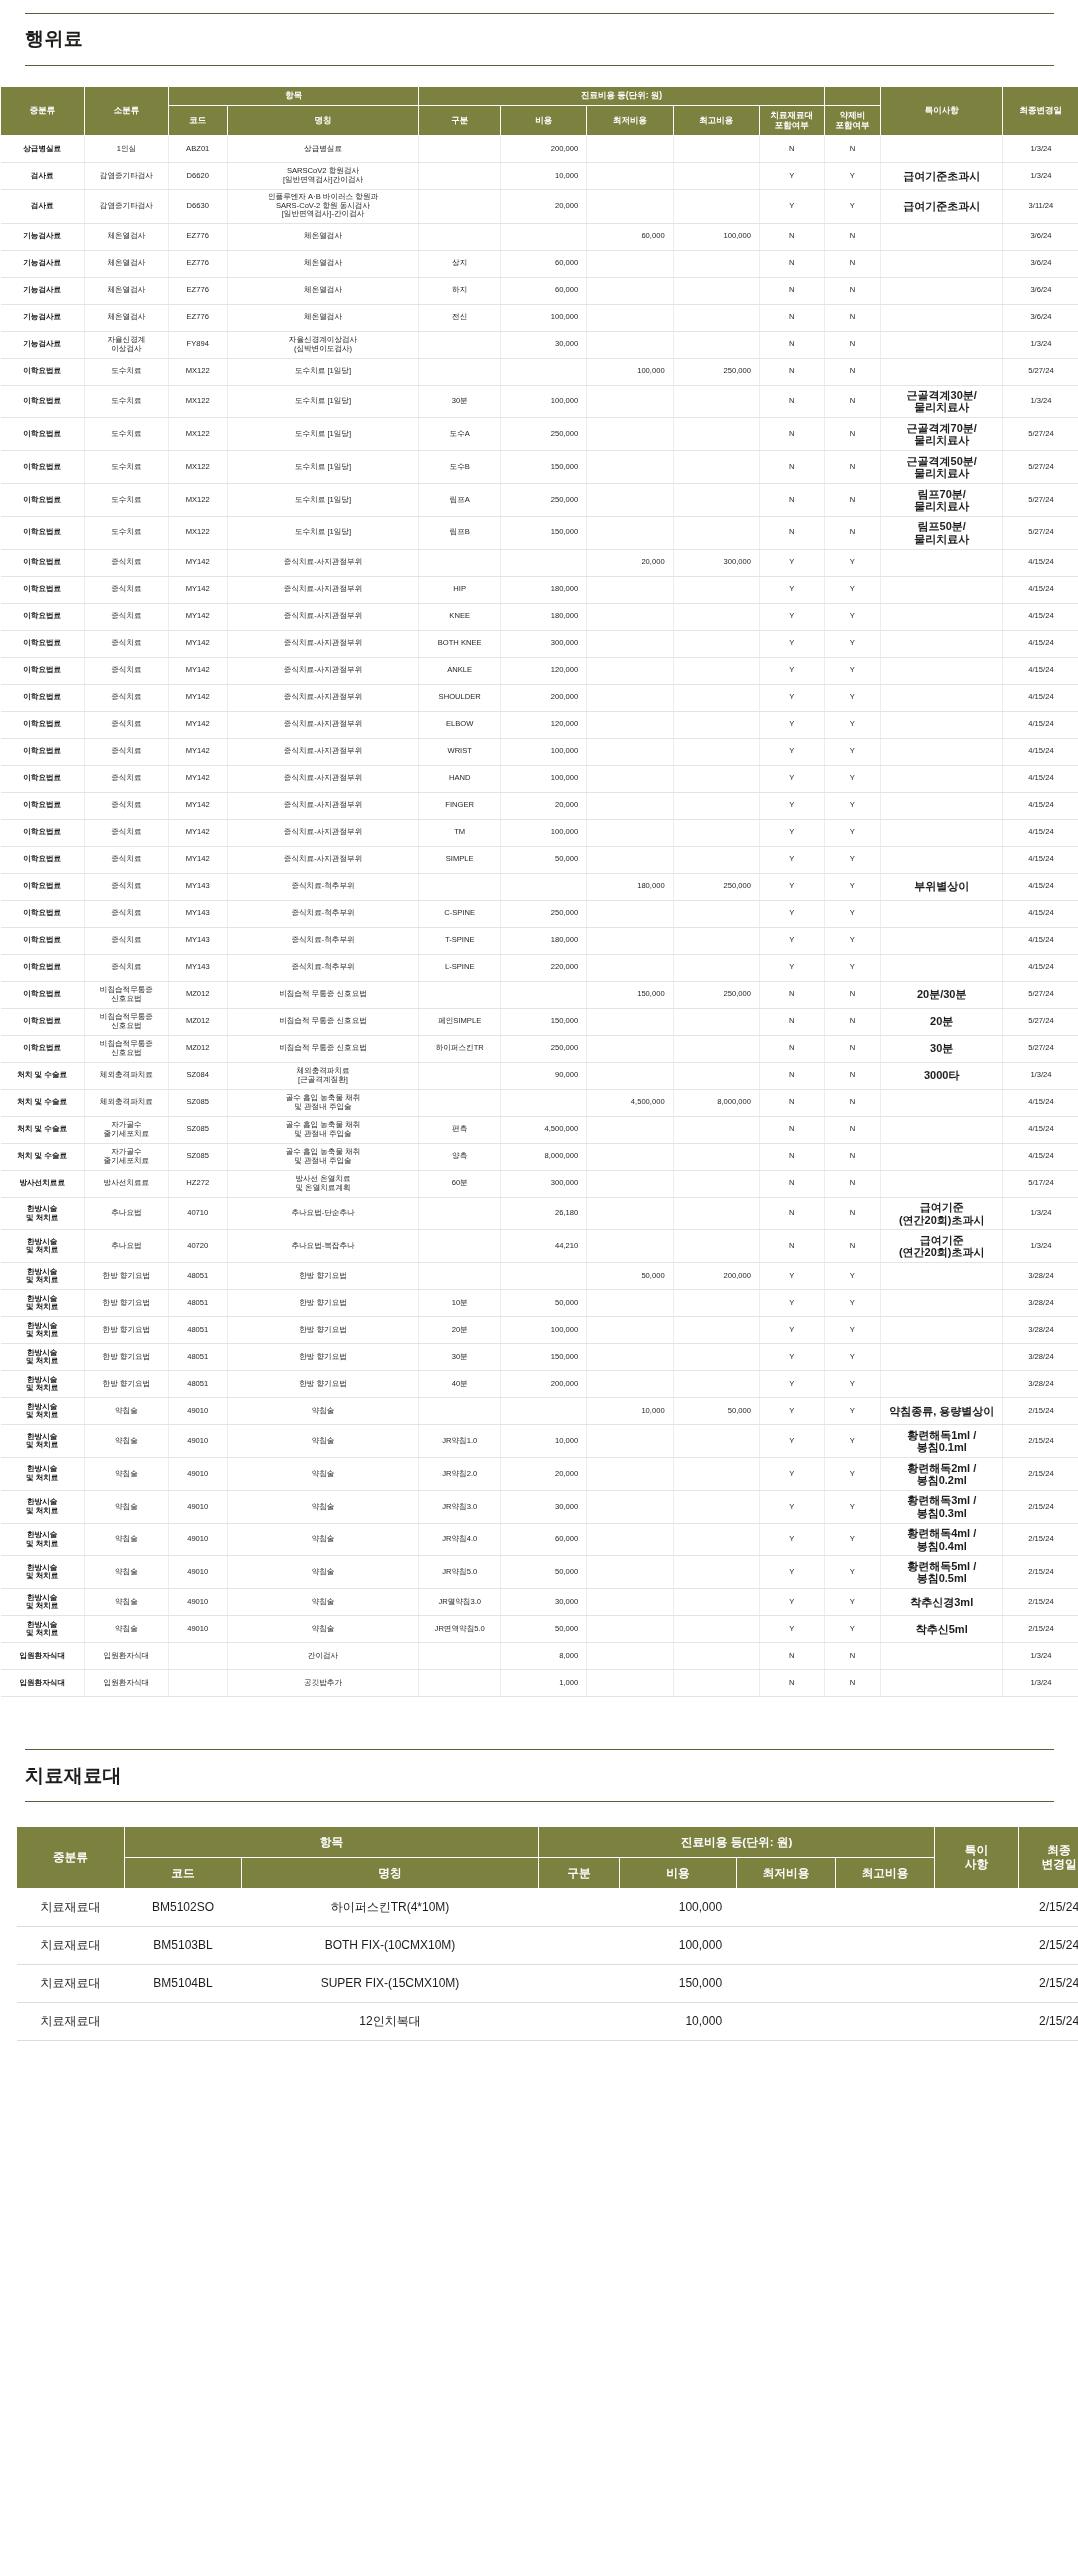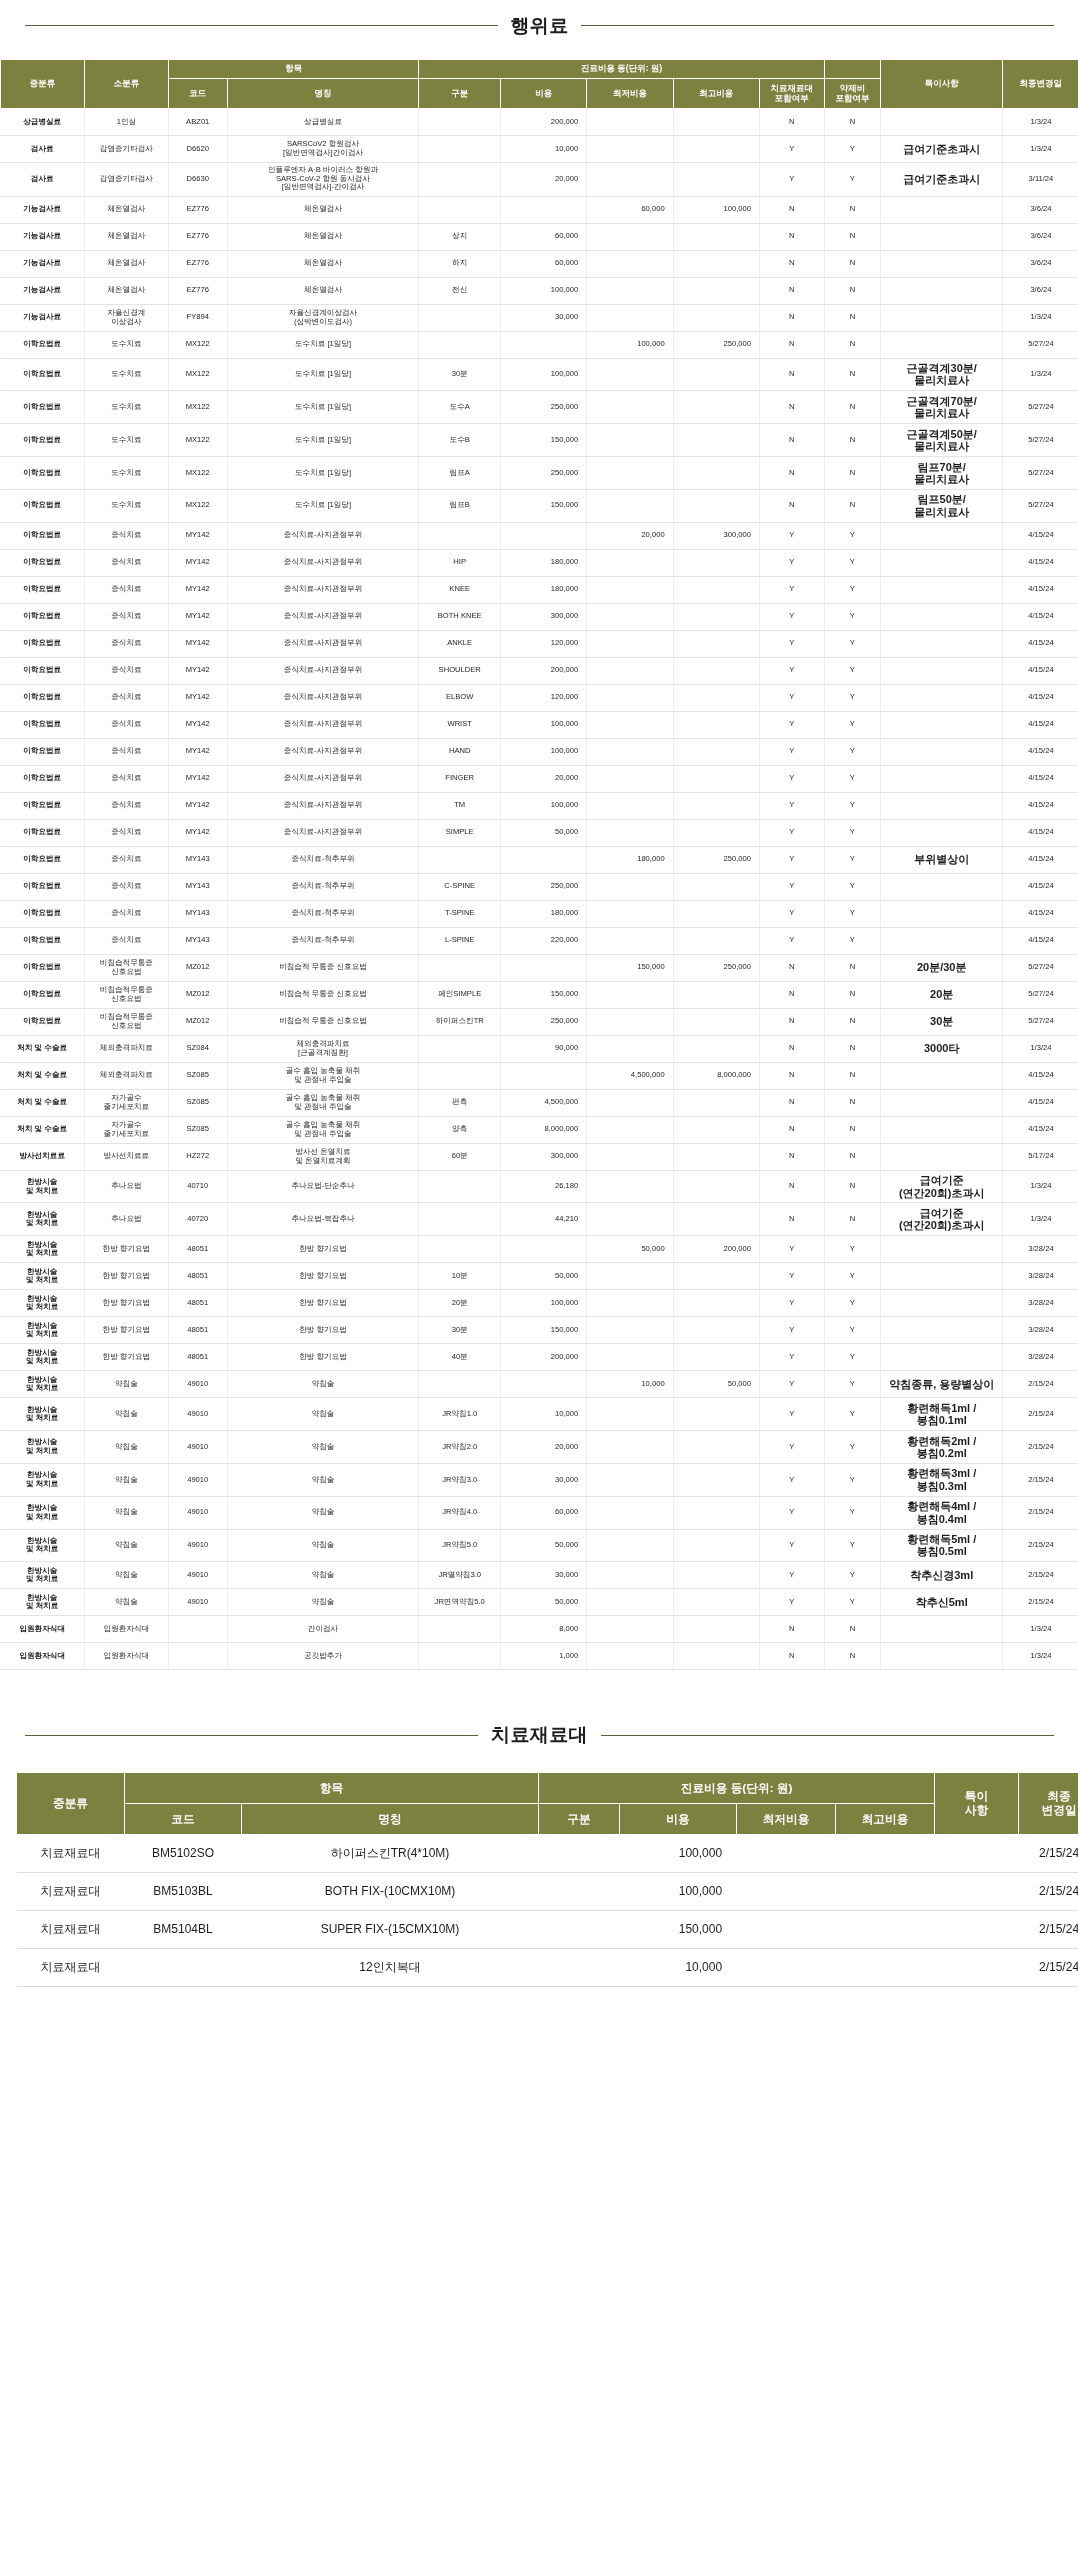--- a/index.html
+++ b/index.html
@@ -6,23 +6,23 @@
   html, body {
     margin: 0; padding: 0;
     background: #ffffff;
     font-family: "Liberation Sans", "DejaVu Sans", sans-serif;
   }
   body { width: 1079px; }
 
   
   .section-title-wrap {
     display: flex;
-    align-items: center;
     gap: 12.6px;
     padding: 0 25px;
+    flex-direction: column;
   }
   .section-title-wrap .rule {
     flex: 1 1 auto;
     height: 0.9px;
     background: #5d5f3a;
   }
   .section-title {
     font-size: 19px;
     font-weight: bold;
     color: #1d1d1b;

